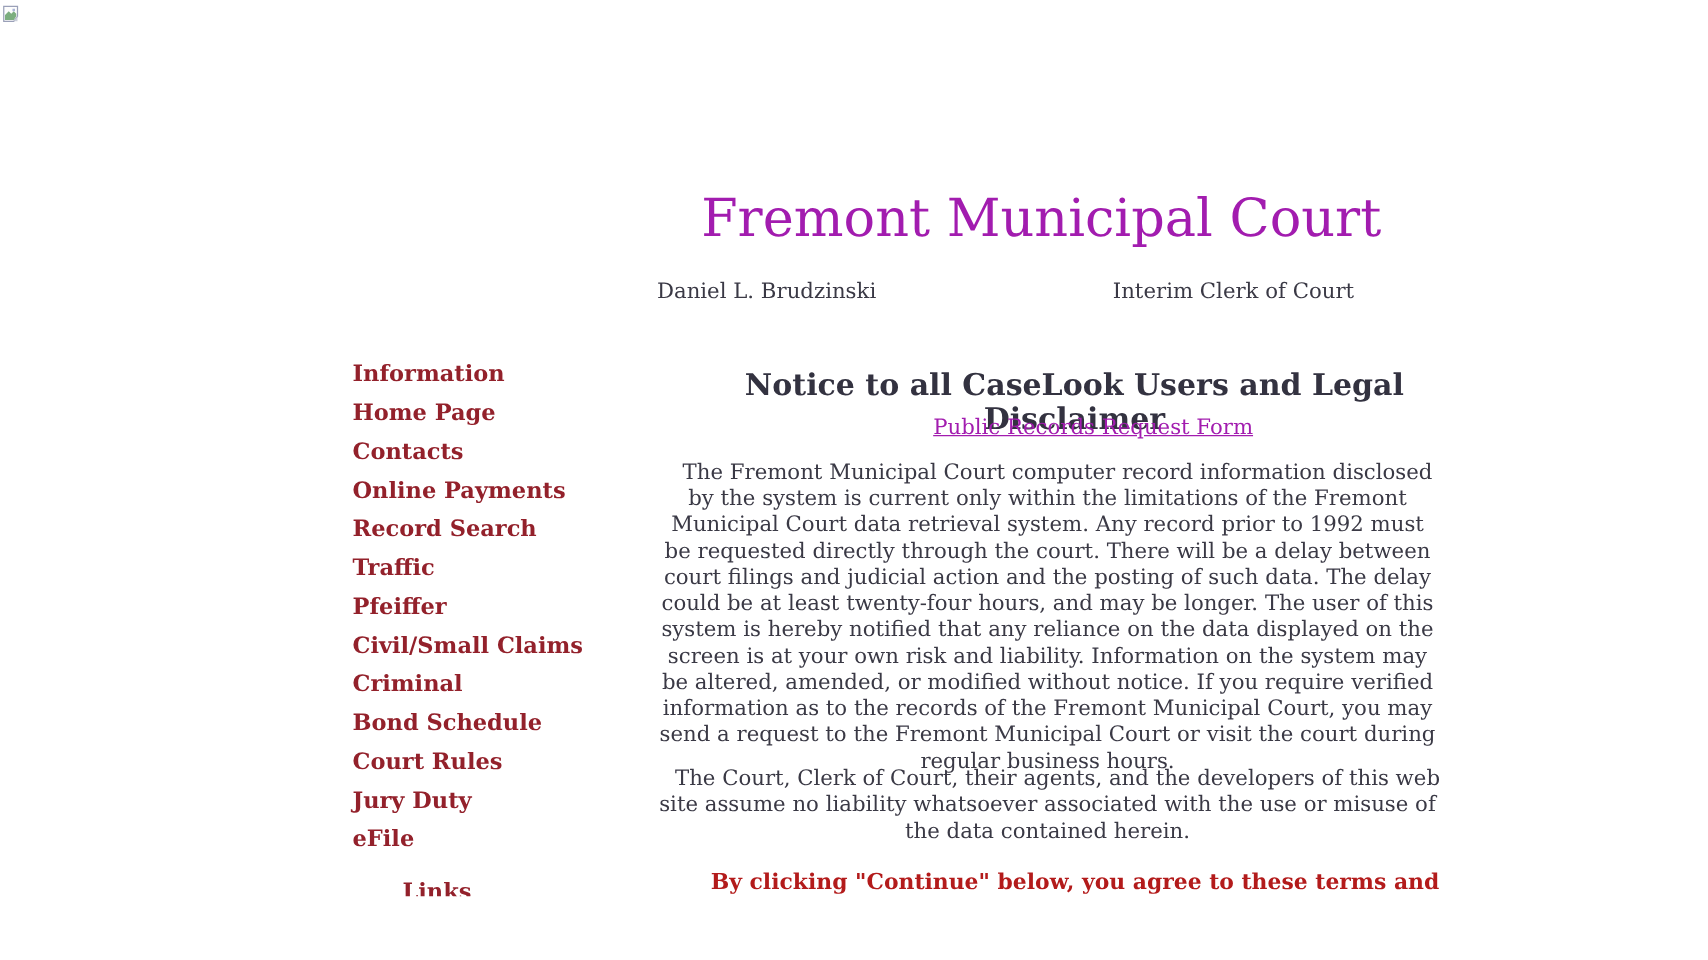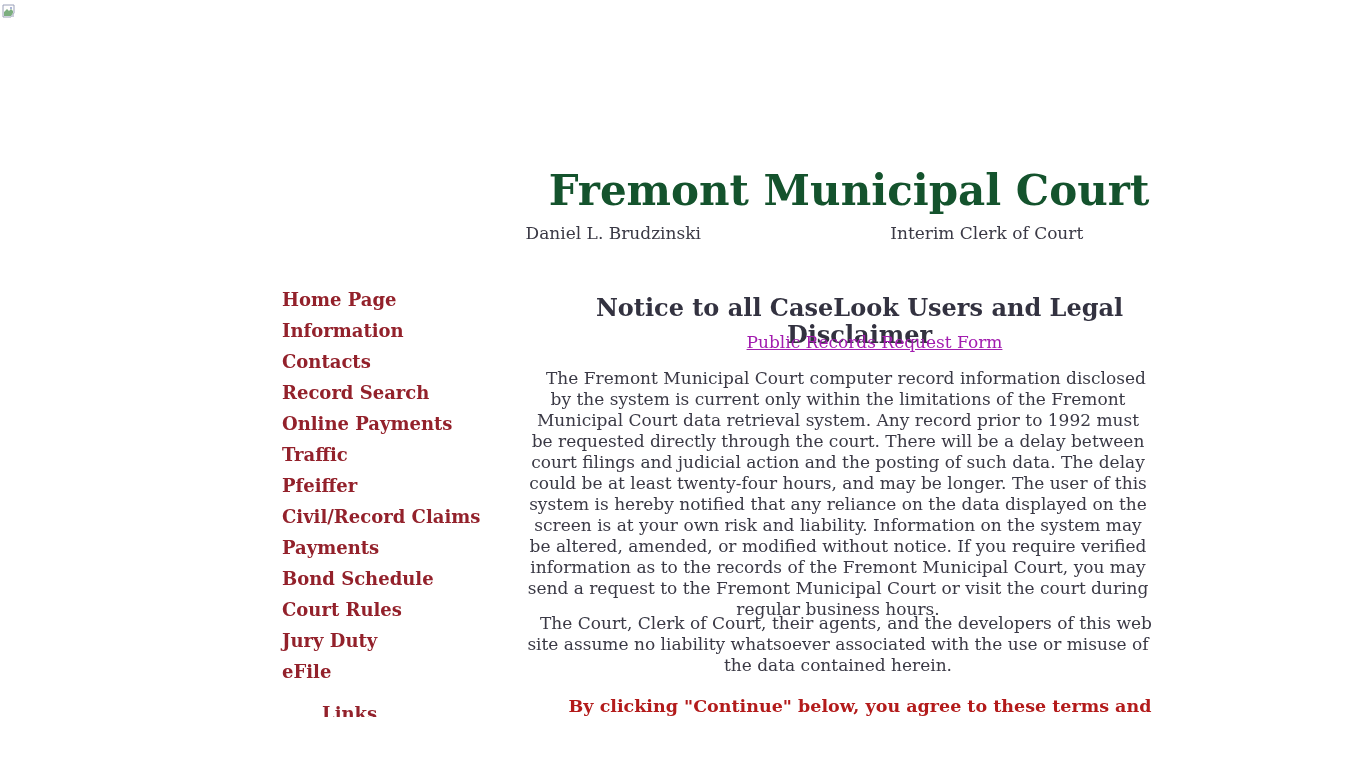--- a/index.html
+++ b/index.html
@@ -28,24 +28,24 @@
     left: 2px; top: 4px;
     width: 14px; height: 15px;
   }
   .site-title {
     position: absolute;
     left: 833px;
     top: 150px;
     transform: translateX(-50%);
     font-size: 42px;
     line-height: 50px;
-    color: #14532d;
+    color: #a21caf;
     white-space: nowrap;
-    font-weight: bold;
-    margin: 16px;
+    font-weight: normal;
+    margin: 0;
   }
   .officials {
     position: absolute;
     left: 450px;
     top: 223px;
     width: 700px;
     display: flex;
     gap: 47px;
   }
   .official {
@@ -145,29 +145,29 @@
     <span class="broken-img">
       <svg width="14" height="15" viewBox="0 0 14 15">
         <path d="M1 1 h11 v8 l-3 4 h-8 z" fill="#fdfdfd" stroke="#9aa0b8" stroke-width="1"></path>
         <path d="M2 8 l3 -3 2 2 2 -2 2 2 v2 l-2 3 h-7 z" fill="#7cae7f"></path>
         <rect x="8" y="3" width="2" height="2" fill="#aab4d6"></rect>
         <path d="M9 13 l3 -4 v4 z" fill="#c9ced9"></path>
       </svg>
     </span>
 
     <nav class="sidebar">
+      <a class="nav-item">Information</a>
       <a class="nav-item">Home Page</a>
-      <a class="nav-item">Information</a>
       <a class="nav-item">Contacts</a>
+      <a class="nav-item">Online Payments</a>
       <a class="nav-item">Record Search</a>
-      <a class="nav-item">Online Payments</a>
       <a class="nav-item">Traffic</a>
       <a class="nav-item">Pfeiffer</a>
-      <a class="nav-item">Civil/Record Claims</a>
-      <a class="nav-item">Payments</a>
+      <a class="nav-item">Civil/Small Claims</a>
+      <a class="nav-item">Criminal</a>
       <a class="nav-item">Bond Schedule</a>
       <a class="nav-item">Court Rules</a>
       <a class="nav-item">Jury Duty</a>
       <a class="nav-item">eFile</a>
     </nav>
 
     <a class="nav-item-clipped">Links</a>
 
     <h1 class="site-title">Fremont Municipal Court</h1>
 

